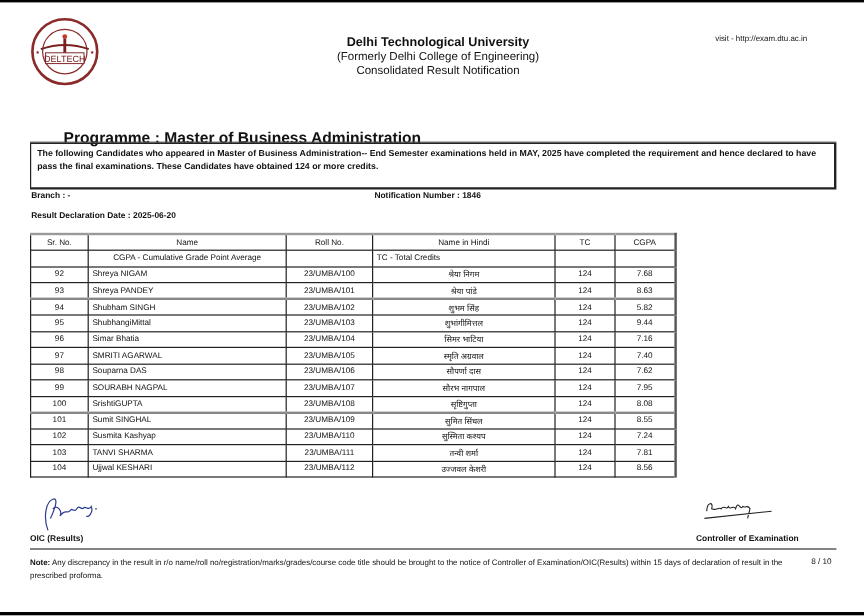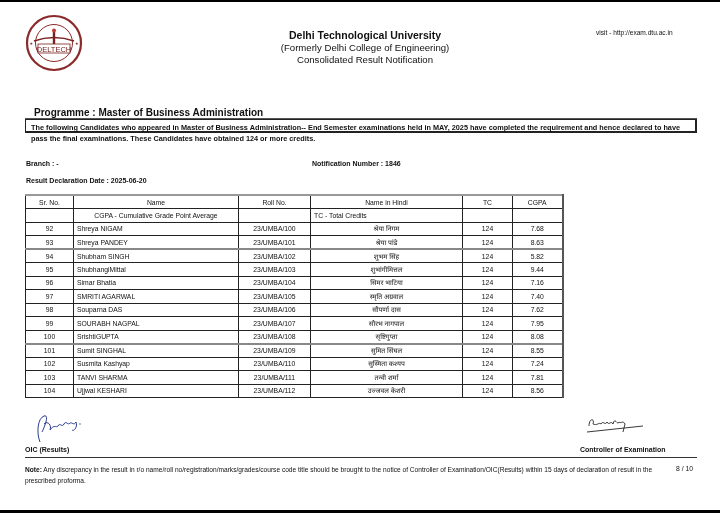--- a/index.html
+++ b/index.html
@@ -8,23 +8,23 @@
   .topbar { position: absolute; left: 0; top: 0; width: 720px; height: 2px; background: #000; }
   .bottombar { position: absolute; left: 0; top: 510px; width: 720px; height: 3px; background: #000; }
 
   .logo { position: absolute; left: 25px; top: 14px; width: 58px; height: 58px; }
   .hdr { position: absolute; left: 0; width: 720px; text-align: center; }
   .hdr.t1 { top: 29px; font-size: 10.5px; font-weight: bold; left: 5px; }
   .hdr.t2 { top: 42px; font-size: 9.6px; left: 5px; }
   .hdr.t3 { top: 54px; font-size: 9.6px; left: 5px; }
   .visit { position: absolute; left: 596px; top: 29px; font-size: 6.6px; }
 
-  .programme { position: absolute; left: 22px; top: 107px; font-size: 10px; font-weight: bold; padding-left: 12px; }
+  .programme { position: absolute; left: 41px; top: 107px; font-size: 13px; font-weight: bold; padding-left: 12px; }
   .hline { position: absolute; left: 25px; width: 672px; height: 1px; background: #555; }
-  .notice-box { position: absolute; left: 25px; top: 119px; width: 672px; height: 14px;
+  .notice-box { position: absolute; left: 25px; top: 119px; width: 672px; height: 39px;
     border: 1px solid #222; border-right-width: 2px; border-bottom-width: 2px;
     padding: 3px 5px; font-size: 7.3px; font-weight: bold; line-height: 10.5px; }
   .branch { position: absolute; left: 26px; top: 160px; font-size: 7px; font-weight: bold; }
   .notif { position: absolute; left: 312px; top: 160px; font-size: 7px; font-weight: bold; }
   .rdate { position: absolute; left: 26px; top: 177px; font-size: 7px; font-weight: bold; }
 
   table.results { position: absolute; left: 25px; top: 194px; border-collapse: collapse; font-size: 6.8px; }
   table.results td, table.results th { border: 1px solid #222; height: 13.5px; padding: 0 3px; font-weight: normal; white-space: nowrap; }
   table.results tr.thick td { border-top: 2px solid #888; }
   table.results tr.hdrrow th { border-top: 2px solid #999; }

